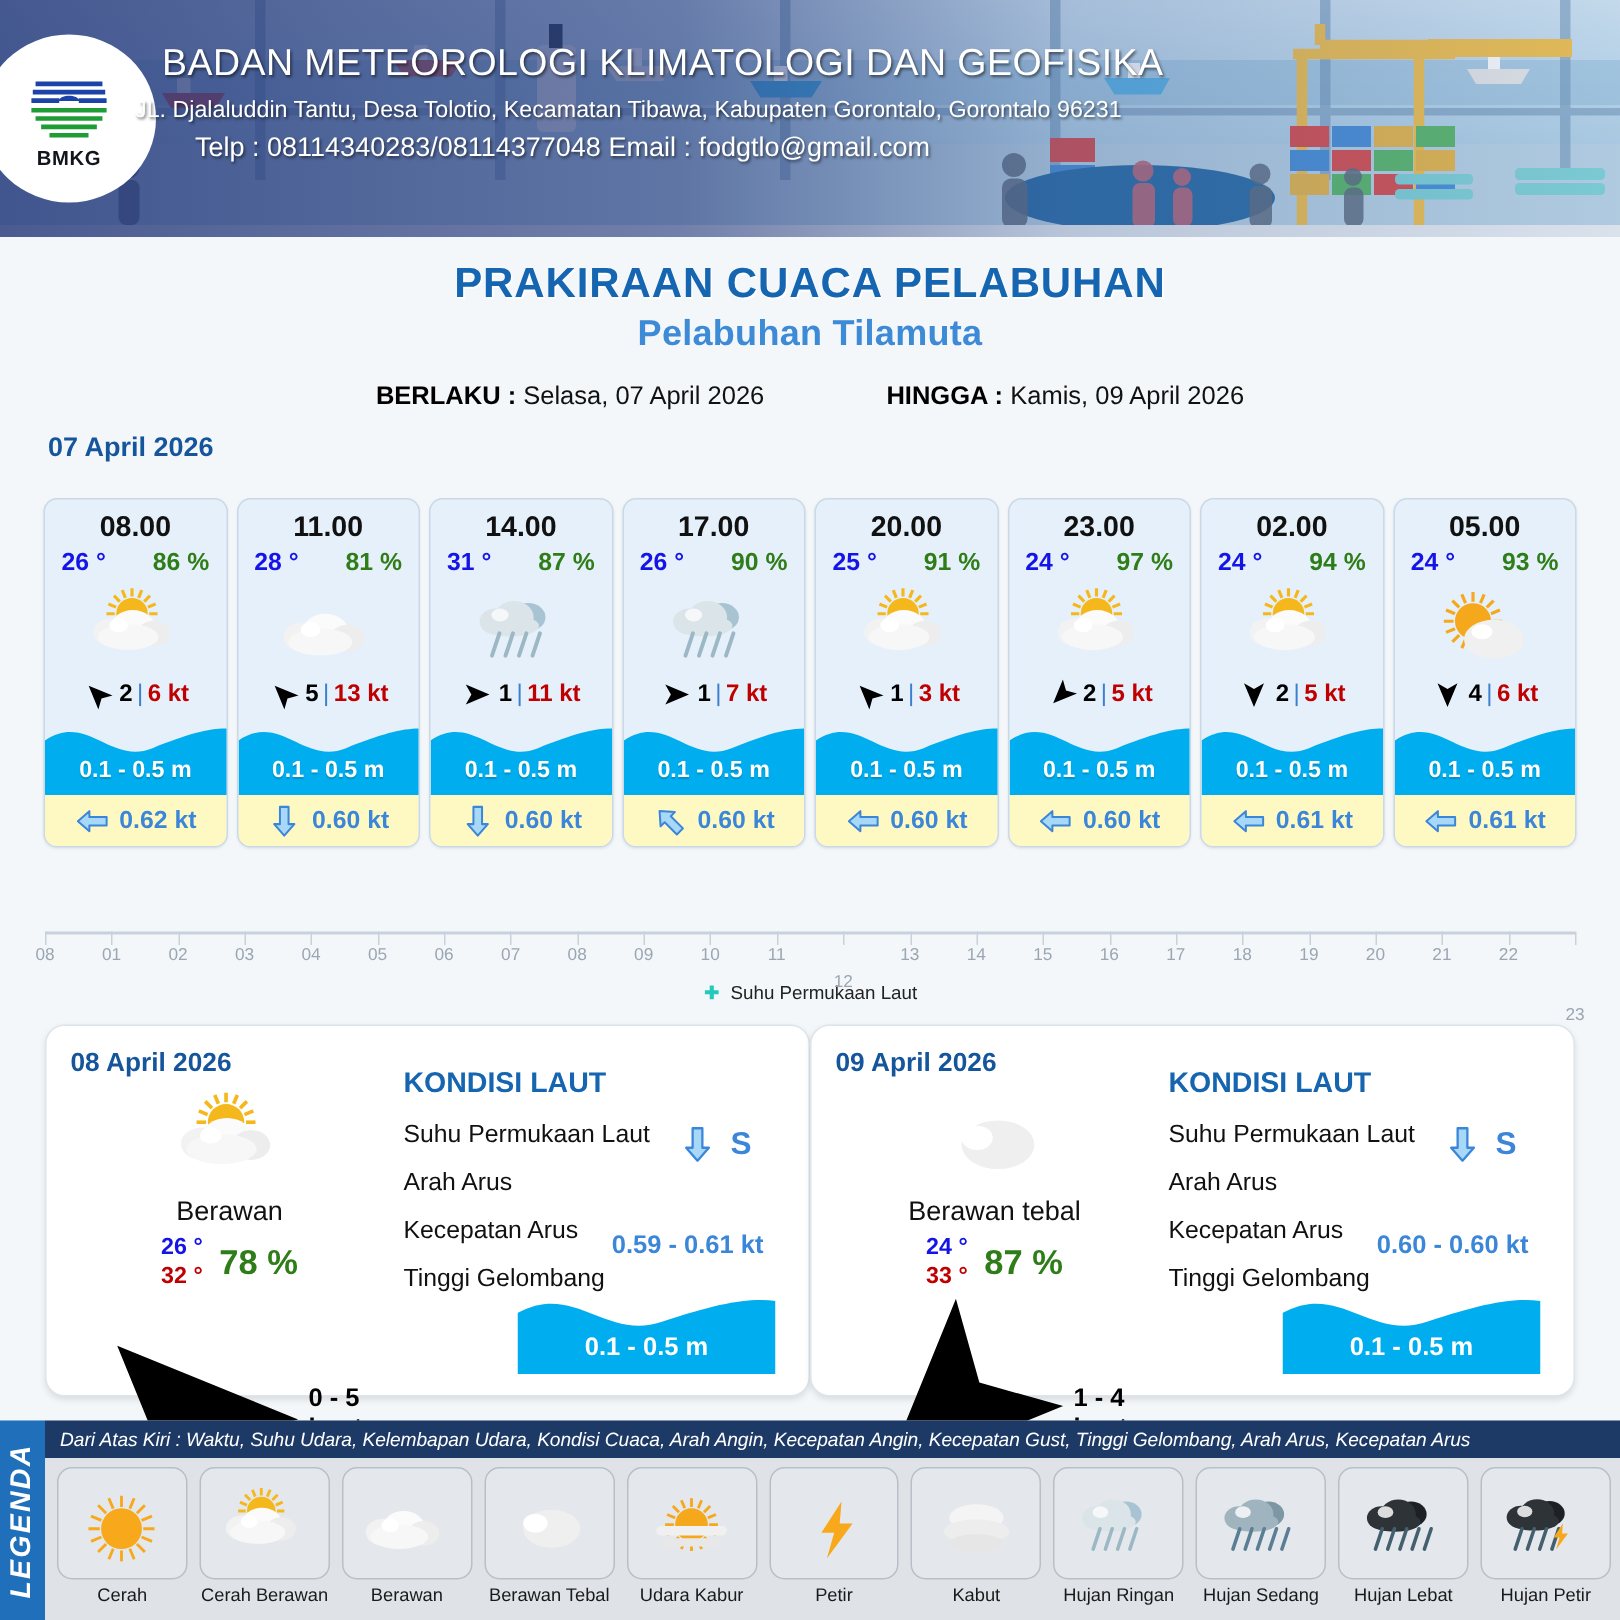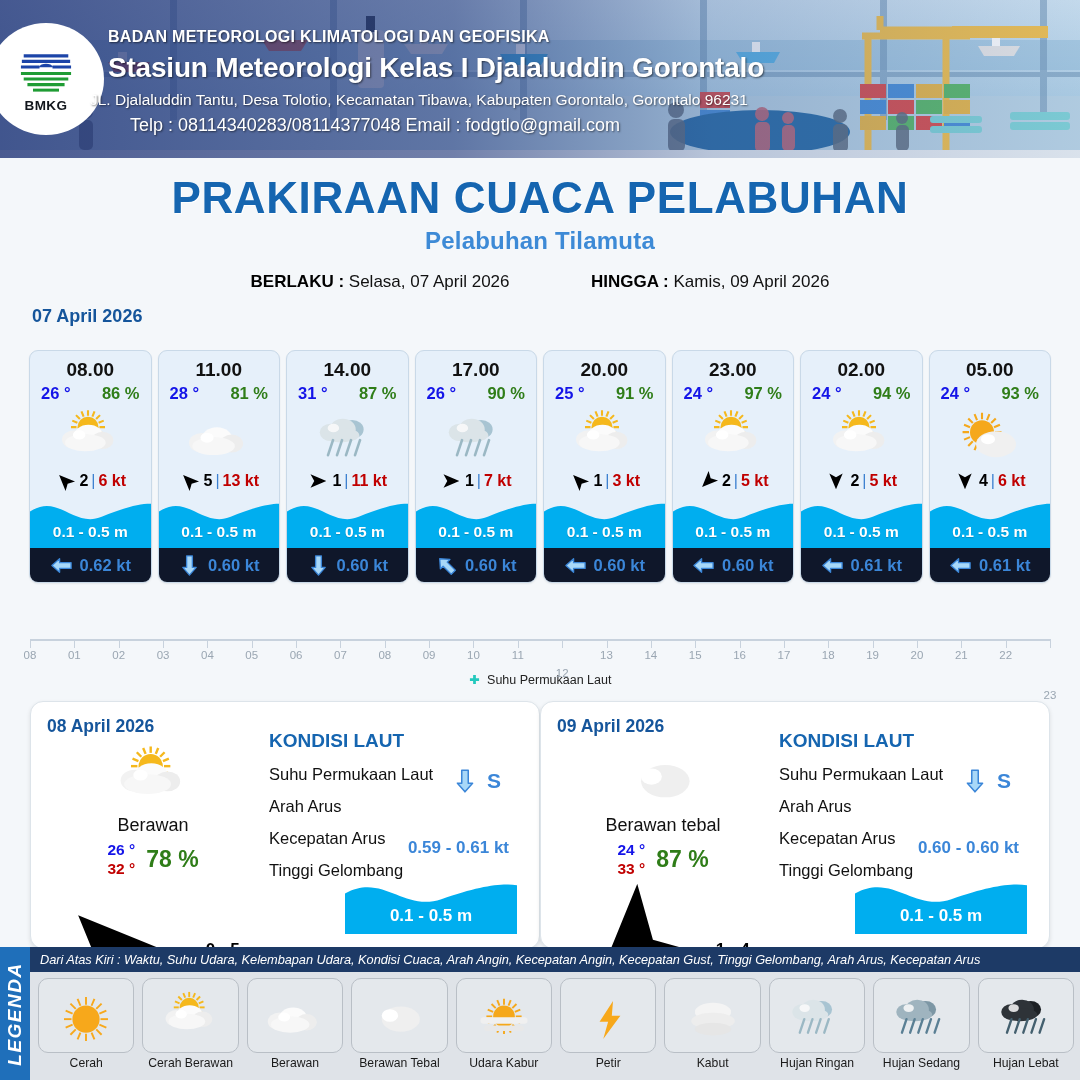--- a/index.html
+++ b/index.html
@@ -19,37 +19,37 @@
     overflow: hidden;
     background: linear-gradient(180deg,#9fc3de 0%,#86b2d4 34%,#6f9ec6 100%);
   }
   .hdr-art { position:absolute; inset:0; }
   .hdr-tint {
     position:absolute; left:0; top:0; width:1080px; height:158px;
     background: linear-gradient(90deg, rgba(35,54,120,.80) 0%, rgba(40,60,125,.62) 42%, rgba(60,90,150,.28) 66%, rgba(90,120,170,.10) 100%);
   }
   .hdr-text { position:absolute; left:108px; top:26px; width:800px; color:#fff;
     text-shadow: 1px 1px 2px rgba(0,0,0,.55); }
-  .hdr-l1 { font-size:16px; font-weight:bold; letter-spacing:.3px; line-height:1.35; }
+  .hdr-l1 { font-size:25px; font-weight:normal; letter-spacing:.3px; line-height:1.35; }
   .hdr-l2 { font-size:28px; font-weight:bold; line-height:1.35; margin-top:1px; letter-spacing:-.2px;}
   .hdr-l3 { font-size:15.5px; line-height:1.5; margin-top:2px; margin-left:-18px;}
   .hdr-l4 { font-size:18px; line-height:1.5; margin-left:22px;}
 
   .logo {
     position:absolute; left:-12px; top:23px; width:116px; height:112px;
     background:#fff; border-radius:58px/56px;
     display:flex; flex-direction:column; align-items:center; justify-content:center;
   }
   .logo-mark { width:56px; height:52px; position:relative; }
   .logo-txt { font-size:13.5px; font-weight:bold; color:#12161c; letter-spacing:.4px; margin-top:1px;}
 
   
   .title-wrap { text-align:center; padding-top:15px; }
   .title-main {
-    font-size:44px; font-weight:bold; color:#1565b0; letter-spacing:.6px;
+    font-size:28px; font-weight:bold; color:#1565b0; letter-spacing:.6px;
     text-shadow: 1px 1px 0 rgba(255,255,255,.9);
   }
   .title-sub { font-size:24px; font-weight:bold; color:#3d8ad6; margin-top:4px; letter-spacing:.2px;}
   .valid-row { margin-top:17px; font-size:17px; color:#111; }
   .valid-row .vcell { display:inline-block; }
   .vlabel { font-weight:bold; color:#000; }
   .vgap { display:inline-block; width:72px; }
 
   
   .date-label { margin:14px 0 5px 32px; font-size:18px; font-weight:bold; color:#15559b; }
@@ -71,21 +71,21 @@
   .c-wind .wdir { width:22px; height:20px; }
   .c-wind .wdeg { color:#000; }
   .c-wind .wsep { color:#3b7fd0; font-weight:normal; }
   .c-wind .wgust { color:#c00000; }
   .c-wave { position:relative; height:52px; margin-top:1px; }
   .c-wave svg { position:absolute; left:0; top:0; }
   .c-wave span {
     position:absolute; left:0; right:0; bottom:7px; text-align:center;
     color:#fff; font-size:15.5px; font-weight:bold; text-shadow:0 1px 1px rgba(0,0,0,.18);
   }
-  .c-cur { display:flex; align-items:center; justify-content:center; gap:7px; height:34px; background:#0f172a;}
+  .c-cur { display:flex; align-items:center; justify-content:center; gap:7px; height:34px; background:#fef9c3;}
   .c-cur .cval { color:#3b86d8; font-size:16.5px; font-weight:bold; }
 
   
   .chart { margin-top:42px; padding:0 30px; }
   .axis-box { position:relative; height:40px; }
   .axis-line { position:absolute; left:0; right:0; top:14px; height:1.5px; background:#c8d2dd; }
   .tick { position:absolute; top:14px; width:1px; height:9px; background:#c8d2dd; }
   .tlab { position:absolute; top:24px; font-size:11.5px; color:#9aa6b2; transform:translateX(-50%); }
   .legend-line { text-align:center; margin-top:8px; font-size:12.5px; color:#222; }
   .legend-line .lg-dot { display:inline-block; width:11px; height:11px; vertical-align:-1px; margin-right:4px;}
@@ -264,21 +264,20 @@
           <path d="M6 35h48v3.3H6z"></path>
         <path d="M10 41h40v3.3H10z"></path>
           <path d="M16 47h28v3.2H16z"></path>
       </g>
     </svg>
     <div class="logo-txt">BMKG</div>
   </div>
 
   <div class="hdr-text">
     <div class="hdr-l1">BADAN METEOROLOGI KLIMATOLOGI DAN GEOFISIKA</div>
-    <div class="hdr-l2">Stasiun Meteorologi Kelas I Djalaluddin Gorontalo</div>
     <div class="hdr-l3">JL. Djalaluddin Tantu, Desa Tolotio, Kecamatan Tibawa, Kabupaten Gorontalo, Gorontalo 96231</div>
     <div class="hdr-l4">Telp : 08114340283/08114377048 Email : fodgtlo@gmail.com</div>
   </div>
 </div>
 
 <div class="title-wrap">
   <div class="title-main">PRAKIRAAN CUACA PELABUHAN</div>
   <div class="title-sub">Pelabuhan Tilamuta</div>
   <div class="valid-row">
     <span class="vcell">
@@ -1113,15 +1112,34 @@
      </g>
               <line x1="16" y1="30" x2="11" y2="45" stroke="#44606f" stroke-width="2.6" stroke-linecap="round"></line>
               <line x1="25" y1="30" x2="20" y2="45" stroke="#44606f" stroke-width="2.6" stroke-linecap="round"></line>
               <line x1="34" y1="30" x2="29" y2="45" stroke="#44606f" stroke-width="2.6" stroke-linecap="round"></line>
               <line x1="43" y1="30" x2="38" y2="45" stroke="#44606f" stroke-width="2.6" stroke-linecap="round"></line>
               <line x1="52" y1="30" x2="47" y2="45" stroke="#44606f" stroke-width="2.6" stroke-linecap="round"></line>
             </svg>
           </div>
     <div class="leg-lab">Hujan Lebat</div>
         </div>
+        <div class="leg-item">
+    <div class="leg-box">
+            <svg width="58" height="51.04" viewBox="0 0 64 52">
+              <g transform="translate(2,2) scale(0.7)">
+       <ellipse cx="46" cy="24" rx="16" ry="13" fill="#1d2125"></ellipse>
+       <ellipse cx="16" cy="28" rx="15" ry="12" fill="#2e3338"></ellipse>
+       <ellipse cx="33" cy="24" rx="18" ry="15" fill="#2e3338"></ellipse>
+       <ellipse cx="30" cy="32" rx="26" ry="10" fill="#2e3338"></ellipse>
+       <ellipse cx="20" cy="22" rx="8" ry="6" fill="#fafafa" opacity=".85"></ellipse>
+     </g>
+              <line x1="14" y1="30" x2="9" y2="45" stroke="#44606f" stroke-width="2.6" stroke-linecap="round"></line>
+              <line x1="23" y1="30" x2="18" y2="45" stroke="#44606f" stroke-width="2.6" stroke-linecap="round"></line>
+              <line x1="32" y1="30" x2="27" y2="45" stroke="#44606f" stroke-width="2.6" stroke-linecap="round"></line>
+              <line x1="41" y1="30" x2="36" y2="45" stroke="#44606f" stroke-width="2.6" stroke-linecap="round"></line>
+              <path transform="translate(36,26) scale(0.62)" d="M13 0 2 17h7L5 31 19 12h-7z" fill="#f7a81b"></path>
+            </svg>
+          </div>
+    <div class="leg-lab">Hujan Petir</div>
+        </div>
       </div>
   </div>
 </div>
 
 </body></html>

